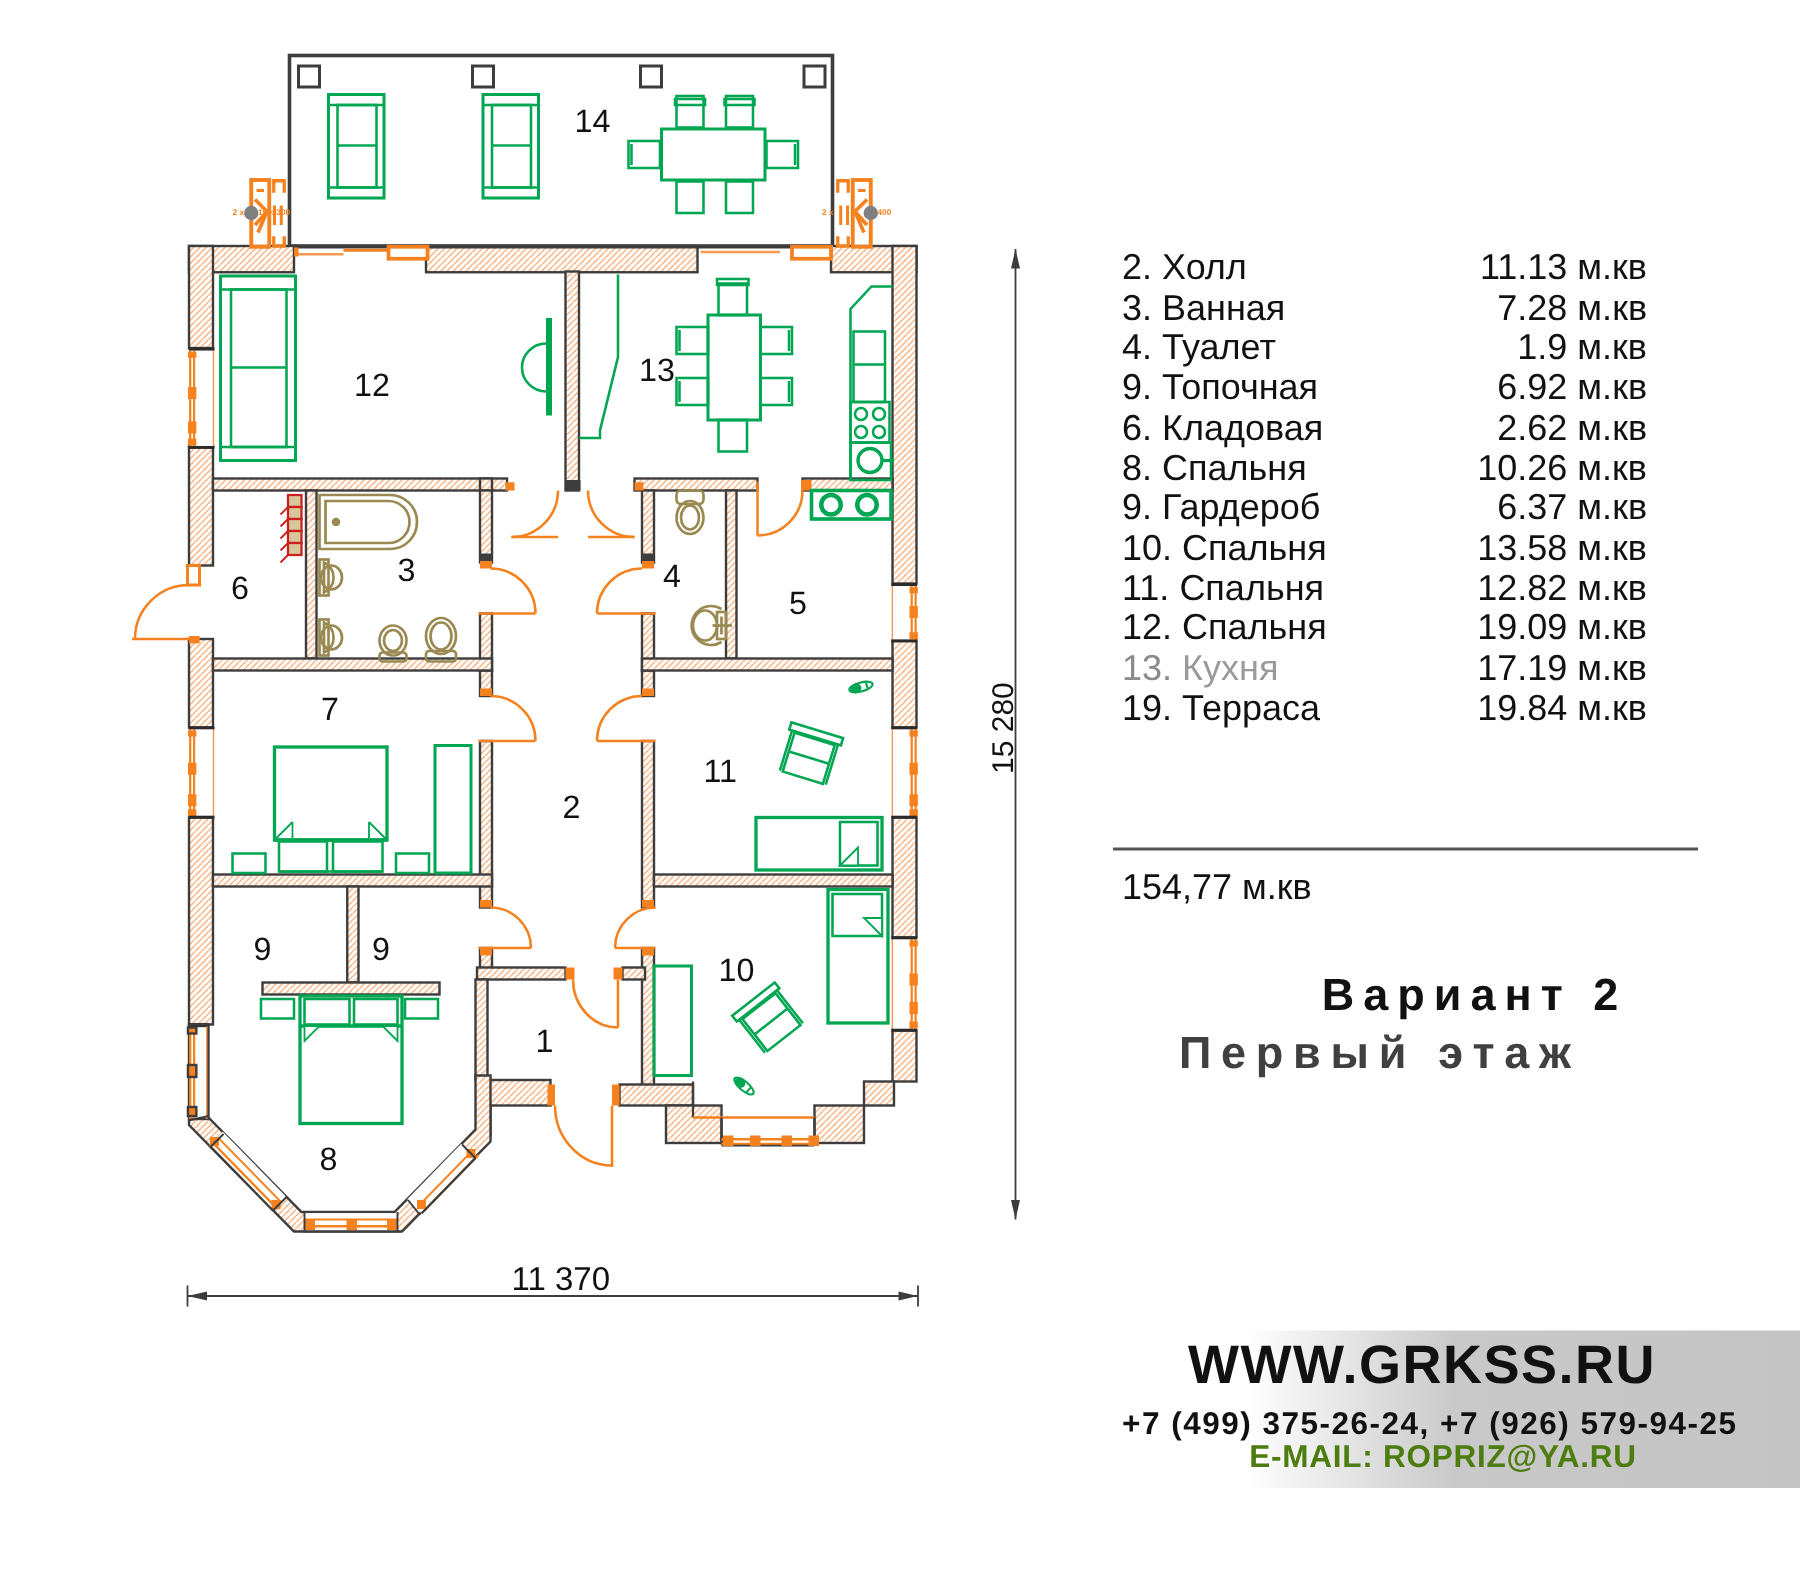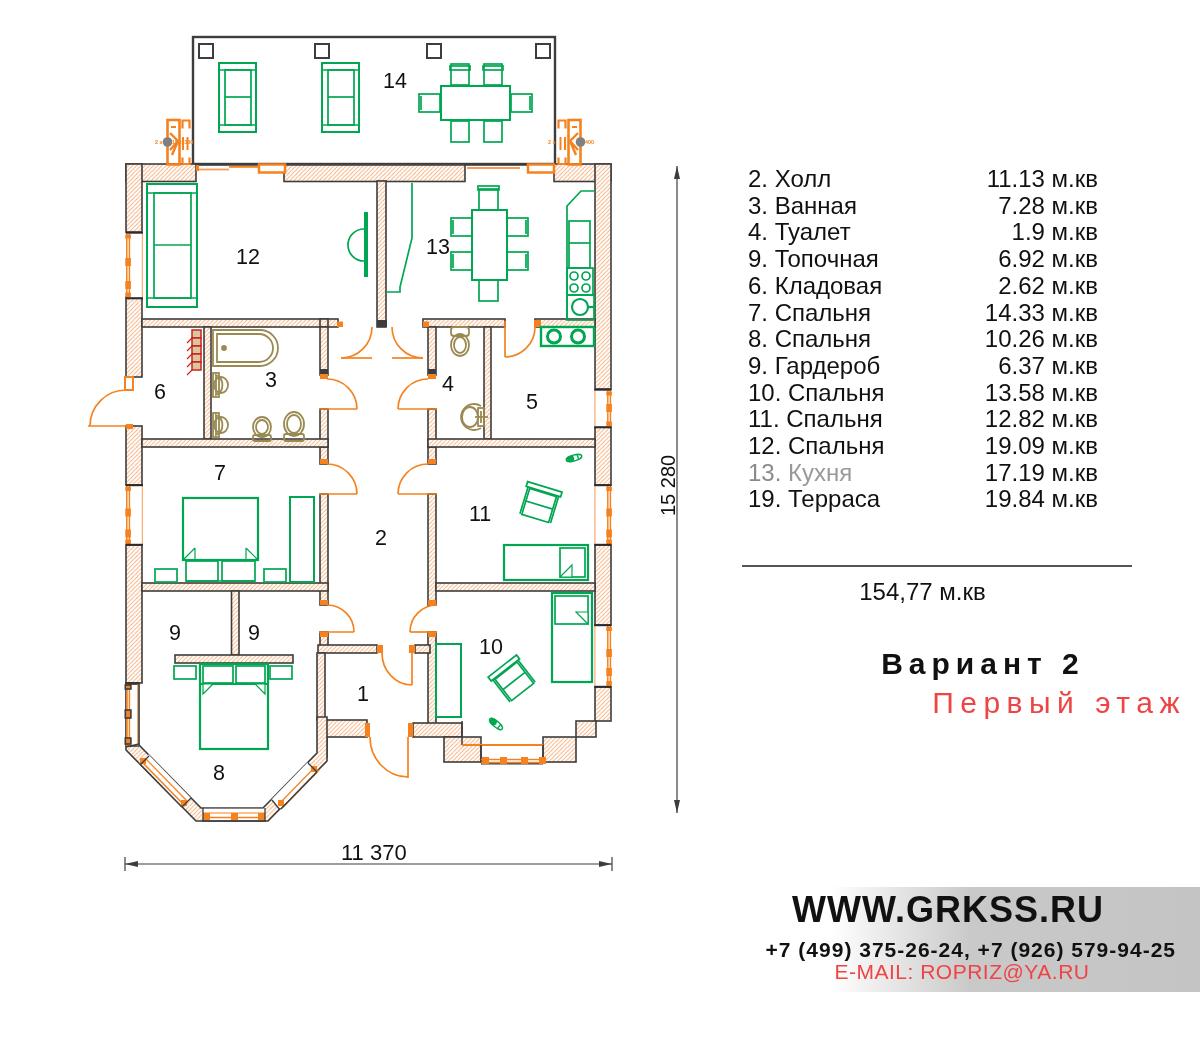--- a/index.html
+++ b/index.html
@@ -644,24 +644,20 @@
     </div>
 <div class="row">
       <span>9. Топочная</span>
       <span>6.92 м.кв</span>
     </div>
 <div class="row">
       <span>6. Кладовая</span>
       <span>2.62 м.кв</span>
     </div>
 <div class="row">
-      <span>7. Спальня</span>
-      <span>14.33 м.кв</span>
-    </div>
-<div class="row">
       <span>8. Спальня</span>
       <span>10.26 м.кв</span>
     </div>
 <div class="row">
       <span>9. Гардероб</span>
       <span>6.37 м.кв</span>
     </div>
 <div class="row">
       <span>10. Спальня</span>
       <span>13.58 м.кв</span>
@@ -679,25 +675,25 @@
       <span>17.19 м.кв</span>
     </div>
 <div class="row">
       <span>19. Терраса</span>
       <span>19.84 м.кв</span>
     </div>
 </div>
 
 <div class="abs" style="left:742px;top:565px;width:390px;height:2px;background:#555"></div>
 
-<div class="abs" style="left:748px;top:578px;width:349px;font-size:24px;color:#111;text-align:center">154,77 м.кв</div>
+<div class="abs" style="left:748px;top:578px;width:349px;font-size:24px;color:#111;text-align:left">154,77 м.кв</div>
 
 <div class="abs" style="left:783px;top:647px;width:400px;font-size:30px;font-weight:bold;letter-spacing:6px;color:#111;text-align:center">Вариант 2</div>
 
-<div class="abs" style="left:786px;top:686px;width:400px;font-size:30px;font-weight:normal;letter-spacing:6.5px;color:#ef4444;text-align:right">Первый этаж</div>
+<div class="abs" style="left:786px;top:686px;width:400px;font-size:30px;font-weight:bold;letter-spacing:6.5px;color:#404040;text-align:left">Первый этаж</div>
 
 <div class="abs" style="left:830px;top:887px;width:370px;height:105px;background:linear-gradient(to right,rgba(201,201,201,0) 0%,#c9c9c9 38%,#c4c4c4 100%)"></div>
 
 <div class="abs" style="left:748px;top:889px;width:400px;font-size:36px;font-weight:bold;letter-spacing:1px;color:#111;text-align:center">WWW.GRKSS.RU</div>
 
-<div class="abs" style="left:748px;top:938px;width:428px;font-size:21px;font-weight:bold;letter-spacing:1px;color:#111;text-align:right">+7 (499) 375-26-24, +7 (926) 579-94-25</div>
-
-<div class="abs" style="left:748px;top:960px;width:428px;font-size:21px;font-weight:normal;letter-spacing:0.5px;color:#ef4444;text-align:center">E-MAIL: ROPRIZ@YA.RU</div>
+<div class="abs" style="left:748px;top:938px;width:428px;font-size:21px;font-weight:bold;letter-spacing:1px;color:#111;text-align:left">+7 (499) 375-26-24, +7 (926) 579-94-25</div>
+
+<div class="abs" style="left:748px;top:960px;width:428px;font-size:21px;font-weight:bold;letter-spacing:0.5px;color:#4d7c0f;text-align:center">E-MAIL: ROPRIZ@YA.RU</div>
 
 </body></html>

